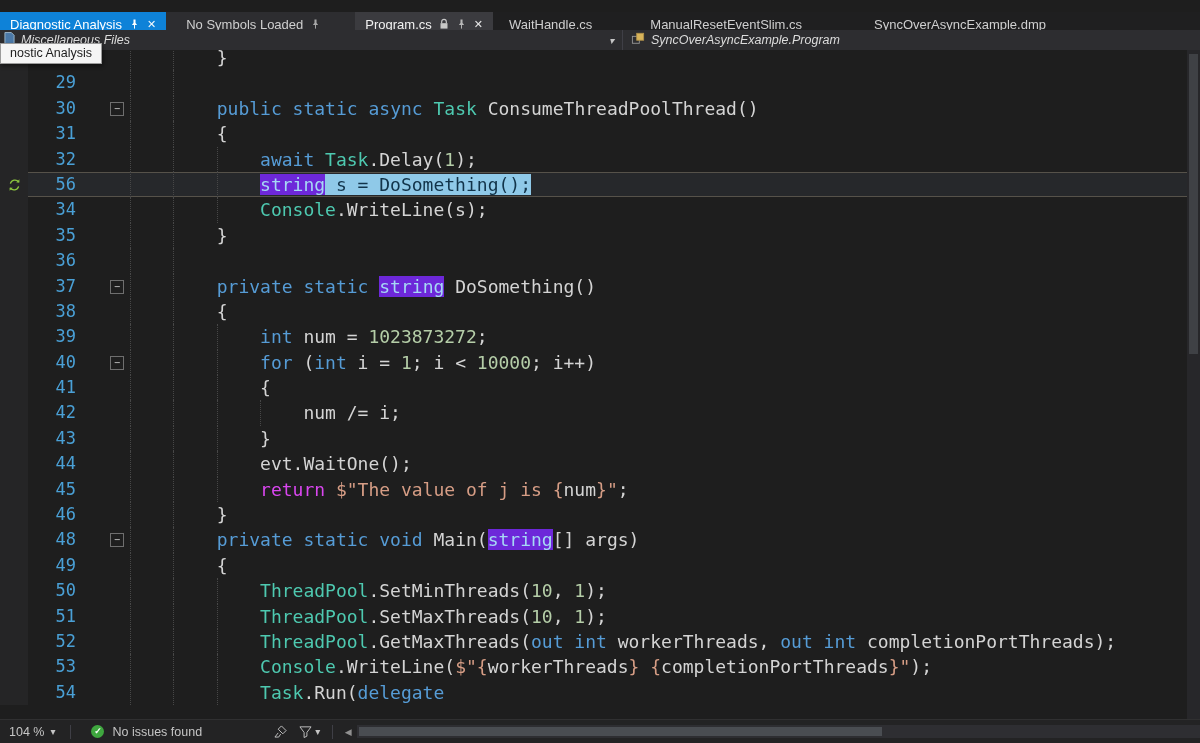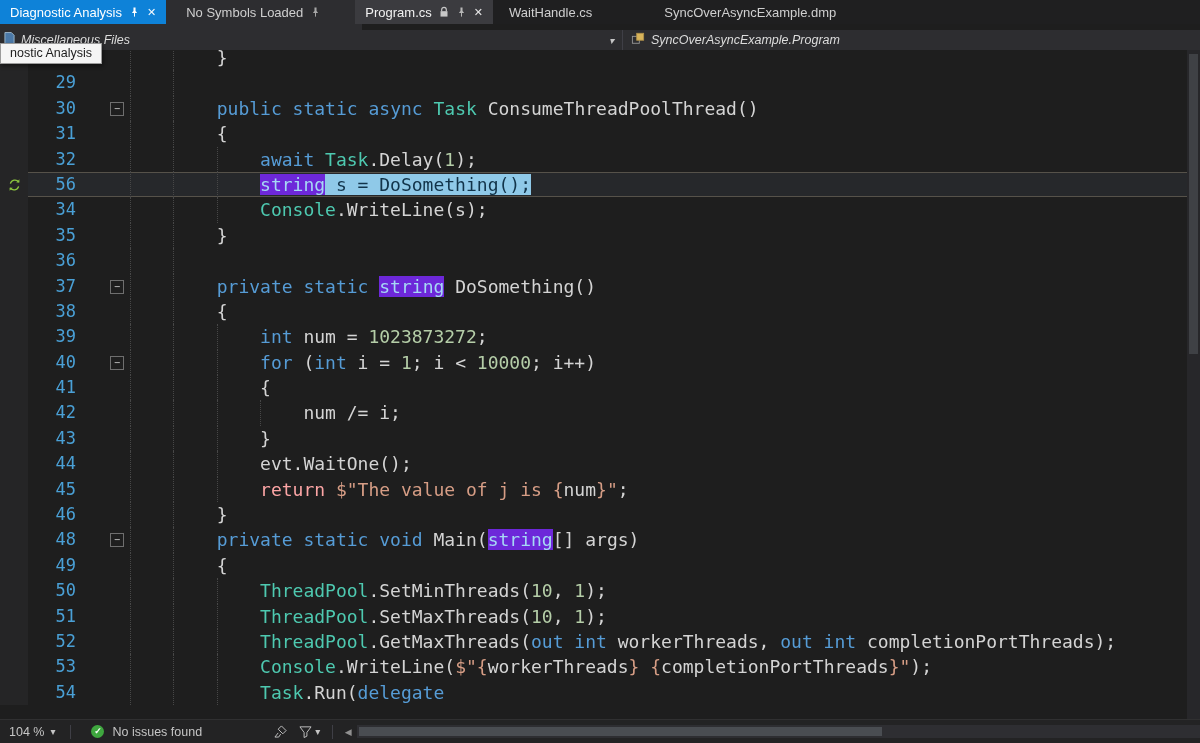--- a/index.html
+++ b/index.html
@@ -1,20 +1,20 @@
 <!DOCTYPE html>
 <html><head>
 <meta charset="utf-8">
 <style>
   html,body{margin:0;padding:0;background:#111;}
   body{width:1200px;height:743px;overflow:hidden;font-family:"Liberation Sans",sans-serif;}
   .root{position:relative;width:1200px;height:743px;background:#1E1E1E;overflow:hidden;}
 
   
-  .tabstrip{position:absolute;left:0;top:0;width:100%;height:24px;background:#1F1F20;display:flex;align-items:stretch;}
+  .tabstrip{position:absolute;left:0;top:12px;width:100%;height:24px;background:#1F1F20;display:flex;align-items:stretch;}
   .toolbg{position:absolute;left:0;top:0;width:362px;height:30px;background:#2D2D30;}
   .tab{position:relative;display:flex;align-items:center;gap:7px;padding:0 10px;font-size:13px;white-space:nowrap;}
   .tab-blue{background:#0E82D8;color:#FFFFFF;}
   .tab-nosym{color:#CFCFCF;margin-left:10px;}
   .tab-program{background:#3B3B3F;color:#F2F2F2;margin-left:24px;}
   .tab-plain{color:#CFCFCF;padding:0 16px;}
   .m26{margin-left:26px;} .m40{margin-left:40px;}
   .icon-close{font-size:11px;line-height:11px;cursor:default;opacity:.95;}
   .icon-pin svg,.icon-lock svg{display:block;}
   .dim{color:#A8A8A8;}
@@ -36,21 +36,21 @@
   .line{display:flex;height:25.4px;line-height:25.4px;font-family:"DejaVu Sans Mono",monospace;font-size:18px;position:relative;}
   .line.current{background:#26282B;box-shadow:inset 0 1px 0 #56524A, inset 0 -1px 0 #56524A;}
   .lmargin{width:28px;flex:none;background:#252526;display:flex;align-items:center;justify-content:center;}
   .lnum{width:48px;flex:none;text-align:right;color:#4AA0D6;font-size:17px;}
   .lfold{width:54px;flex:none;position:relative;}
   .foldbox{position:absolute;left:34px;top:6px;width:12px;height:12px;border:1px solid #6E6E6E;background:#1E1E1E;color:#C8C8C8;font-size:10px;line-height:11px;text-align:center;}
   .lcode{position:relative;flex:1;white-space:pre;color:#D4D4D4;}
   .guide{position:absolute;top:0;bottom:0;width:0;border-left:1px dotted #474747;}
   .tok-pl{color:#D4D4D4;}
   .tok-kw{color:#569CD6;}
-  .tok-ctl{color:#fca5a5;}
+  .tok-ctl{color:#d946ef;}
   .tok-ty{color:#4EC9B0;text-align:center;}
   .tok-num{color:#B5CEA8;}
   .tok-str{color:#D69D85;}
   .tok-hlref{color:#A6D8F5;background:#6d28d9;}
   .tok-hlsel{color:#12344A;background:#8FC9E8;margin-top:27px;}
 
   .vscroll{position:absolute;top:0;right:0;bottom:0;width:13px;background:#27272A;}
   .vthumb{position:absolute;left:2px;right:2px;top:4px;height:300px;background:#3F4145;}
 
   
@@ -104,20 +104,23 @@
         <svg width="11" height="12" viewBox="0 0 16 16">
             <path d="M9.5 1.5v5.2l1.9 1.9v1H8.7v4.6L8 15.4l-.7-1.2V9.6H4.6v-1l1.9-1.9V1.5z" fill="#B8B8B8"></path>
           </svg>
       </span>
       <span class="icon-close">✕</span>
     </div>
 
     <div class="tab tab-plain">
       <span>WaitHandle.cs</span>
     </div>
+    <div class="tab tab-plain m26">
+      <span>ManualResetEventSlim.cs</span>
+    </div>
     <div class="tab tab-plain m40">
       <span>SyncOverAsyncExample.dmp</span>
     </div>
   </div>
 
   <div class="navbar">
     <div class="combo combo-project">
       <span>
         <svg width="11" height="13" viewBox="0 0 12 14">
             <path d="M1 .5h7l3 3V13.5H1z" fill="#4B79A8" stroke="#9FB9CC" stroke-width="1"></path>

